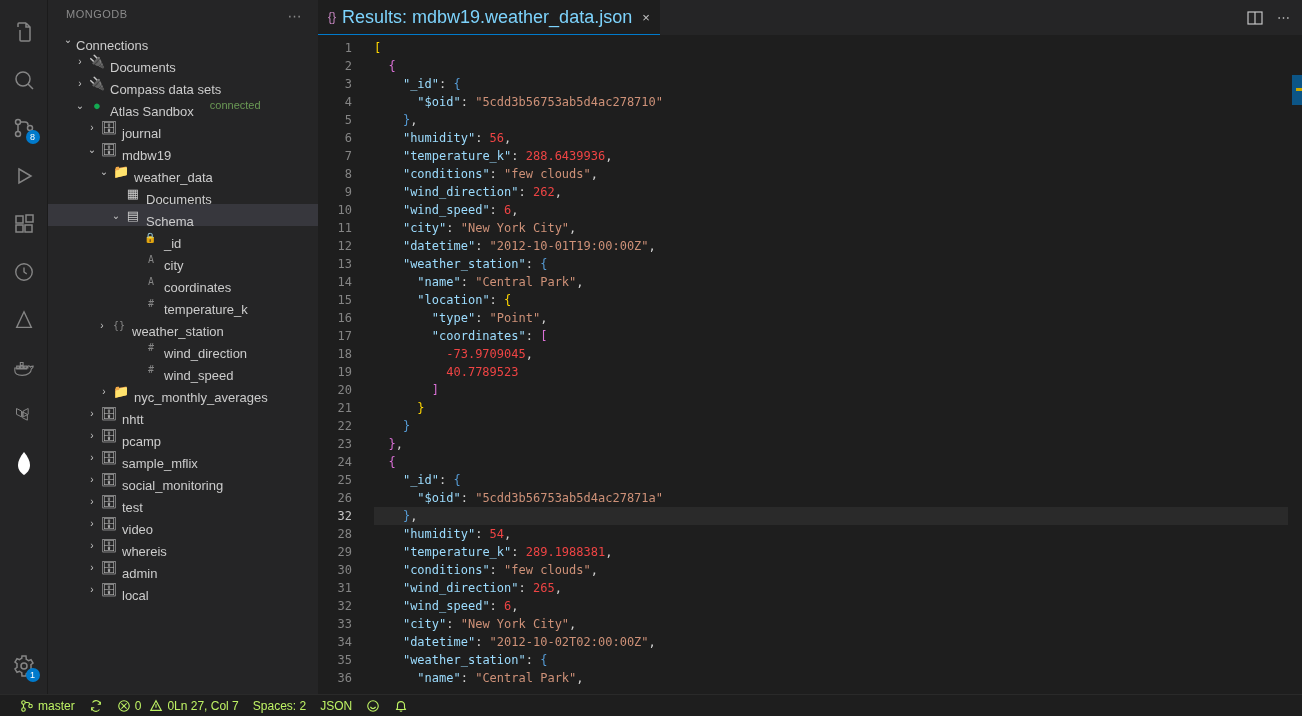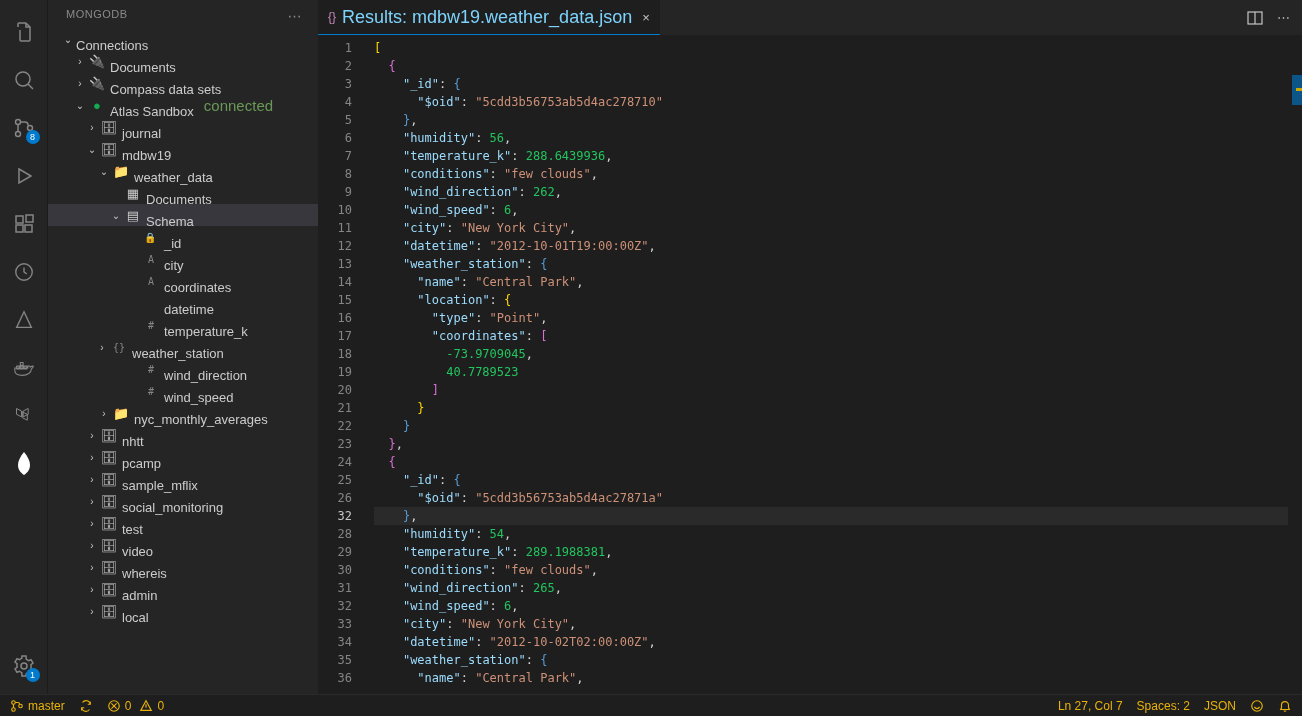--- a/index.html
+++ b/index.html
@@ -75,21 +75,21 @@
 .tree-item .chev {
   width: 16px; text-align: center;
   color: #c5c5c5; font-size: 10px;
   flex-shrink: 0;
 }
 .tree-item .ticon {
   width: 18px; display: inline-flex; align-items: center; justify-content: center;
   flex-shrink: 0; margin-right: 4px;
 }
 .tree-item .label { color: #cccccc; margin-top: 12px; }
-.tree-item .conn-status { color: #6a9955; font-size: 15px; margin-left: 10px; }
+.tree-item .conn-status { color: #6a9955; font-size: 11px; margin-left: 16px; }
 .indent-1 { padding-left: 12px; }
 .indent-2 { padding-left: 24px; }
 .indent-3 { padding-left: 36px; }
 .indent-4 { padding-left: 48px; }
 .indent-5 { padding-left: 60px; }
 .indent-6 { padding-left: 78px; }
 
 .editor-area { flex: 1; display: flex; flex-direction: column; background: #1e1e1e; overflow: hidden; }
 .tabs-row {
   height: 35px;
@@ -134,44 +134,44 @@
   padding-left: 8px;
   white-space: pre;
   color: #d4d4d4;
   overflow: hidden;
 }
 .code .c-brace-y { color: #ffd700; }
 .code .c-brace-m { color: #da70d6; }
 .code .c-brace-b { color: #569cd6; }
 .code .c-key { color: #9cdcfe; }
 .code .c-str { color: #ce9178; }
-.code .c-num { color: #22c55e; }
+.code .c-num { color: #ef4444; }
 .code .cline { height: 18px; }
 .code .cline.hl { background: #2a2a2a; }
 .overview-ruler {
   position: absolute;
   top: 0; right: 0;
   width: 14px;
   height: 100%;
   background: #1e1e1e;
 }
 .ruler-mark { position:absolute; right:0; width:6px; height:4px;}
 .ruler-mark.blue { background:#007acc; top: 6%; height:30px; width:10px; opacity:0.6;}
 .ruler-mark.yellow { background:#cca700; top: 8%; height:3px; }
 
 .status-bar {
   height: 22px;
   background: #1e1e1e;
   border-top: 1px solid #2a2a2a;
-  color: #eab308;
+  color: #bef264;
   display: flex;
   align-items: center;
-  justify-content: space-between;
+  justify-content: flex-start;
   font-size: 12px;
-  padding: 0 10px;
+  padding: 0 20px;
 }
 .status-left, .status-right { display: flex; gap: 14px; align-items: center; }
 .status-item { display: inline-flex; align-items: center; gap: 4px; cursor: pointer;}
 svg { display: block; }
 </style>
 </head>
 <body>
 
 <div class="main-area">
 
@@ -303,25 +303,20 @@
           </div>
           <div class="tree-item indent-6">
             <span class="chev" style="margin-left:0"></span>
             <span class="ticon" style="font-family:monospace;font-size:10px;color:#858585">A</span>
             <span class="label">city</span>
           </div>
           <div class="tree-item indent-6">
             <span class="chev" style="margin-left:0"></span>
             <span class="ticon" style="font-family:monospace;font-size:10px;color:#858585">A</span>
             <span class="label">coordinates</span>
-          </div>
-          <div class="tree-item indent-6">
-            <span class="chev" style="margin-left:0"></span>
-            <span class="ticon" style="font-family:monospace;font-size:10px;color:#858585"></span>
-            <span class="label">datetime</span>
           </div>
           <div class="tree-item indent-6">
             <span class="chev" style="margin-left:0"></span>
             <span class="ticon" style="font-family:monospace;font-size:10px;color:#858585">#</span>
             <span class="label">temperature_k</span>
           </div>
           <div class="tree-item indent-6" style="padding-left: 62px;">
             <span class="chev" style="margin-left:-16px">›</span>
             <span class="ticon" style="font-family:monospace;font-size:10px;color:#858585">{}</span>
             <span class="label">weather_station</span>

